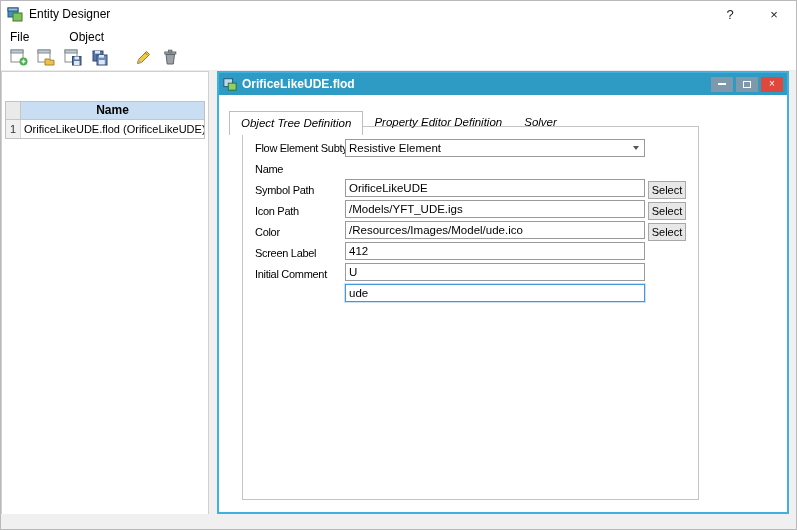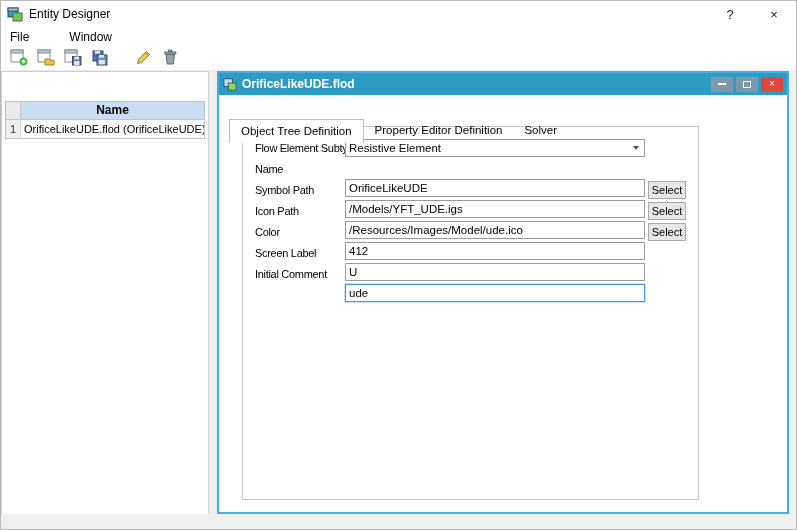--- a/index.html
+++ b/index.html
@@ -63,21 +63,21 @@
   .child-title { color:#ffffff; font-size:12px; font-weight:bold; margin-left:5px; white-space:nowrap; }
   .child-controls { margin-left:auto; display:flex; gap:3px; }
   .ctrl { width:22px; height:15px; display:flex; align-items:center; justify-content:center; }
   .ctrl.min, .ctrl.restore { background:#7f99ac; }
   .ctrl.close { background:#e0483e; color:#fff; font-size:10px; line-height:1; }
   .min-glyph { width:8px; height:2px; background:#fff; }
   .restore-glyph { width:8px; height:7px; border:1px solid #fff; background:transparent; }
 
   .child-body { position:relative; flex:1; background:#ffffff; }
 
-  .tabs { position:absolute; left:10px; top:24px; height:24px; display:flex; z-index:2; }
+  .tabs { position:absolute; left:10px; top:16px; height:24px; display:flex; z-index:2;font-style:italic; }
   .tab { font-size:11.5px; color:#000; padding:5px 11px 5px 11px; white-space:nowrap; }
   .tab.active { background:#ffffff; border:1px solid #bdbdbd; border-bottom:none; }
 
   .pane { position:absolute; left:23px; top:31px; width:457px; bottom:12px;
           border:1px solid #c4c4c4; background:#ffffff; padding:12px; z-index:1; }
 
   .form-row { display:flex; align-items:center; height:18px; margin-bottom:3px; }
   .form-label { width:90px; flex:none; font-size:11px; letter-spacing:-0.3px;
                 color:#000; white-space:nowrap; overflow:hidden; }
   .field { width:300px; height:18px; flex:none; border:1px solid #9a9a9a; background:#fff;
@@ -109,21 +109,21 @@
         <rect x="6" y="7" width="9" height="8" fill="#7ec35a" stroke="#3f7a2a"></rect>
       </svg>
     </span>
     <span class="title-text">Entity Designer</span>
     <span class="cap-btn help">?</span>
     <span class="cap-btn">×</span>
   </div>
 
   <div class="menubar">
     <div class="menu-item">File</div>
-    <div class="menu-item">Window</div>
+    <div class="menu-item">Object</div>
   </div>
 
   <div class="toolbar">
     <div class="tool-btn">
       <span>
         <svg width="20" height="20" viewBox="0 0 20 20">
           <rect x="2" y="3" width="12" height="12" fill="#fff" stroke="#8a8a8a"></rect>
           <rect x="2" y="3" width="12" height="3" fill="#b8cfe0" stroke="#8a8a8a"></rect>
           <circle cx="14.5" cy="14.5" r="4" fill="#4caf50"></circle>
           <path d="M14.5 12.6v3.8M12.6 14.5h3.8" stroke="#fff" stroke-width="1.4"></path>

